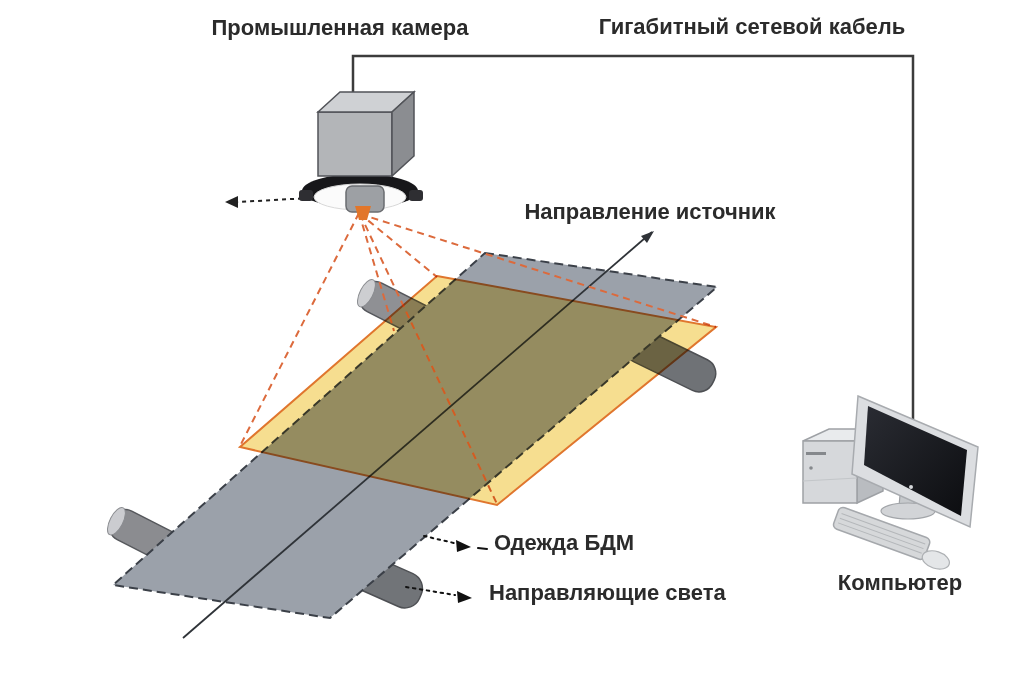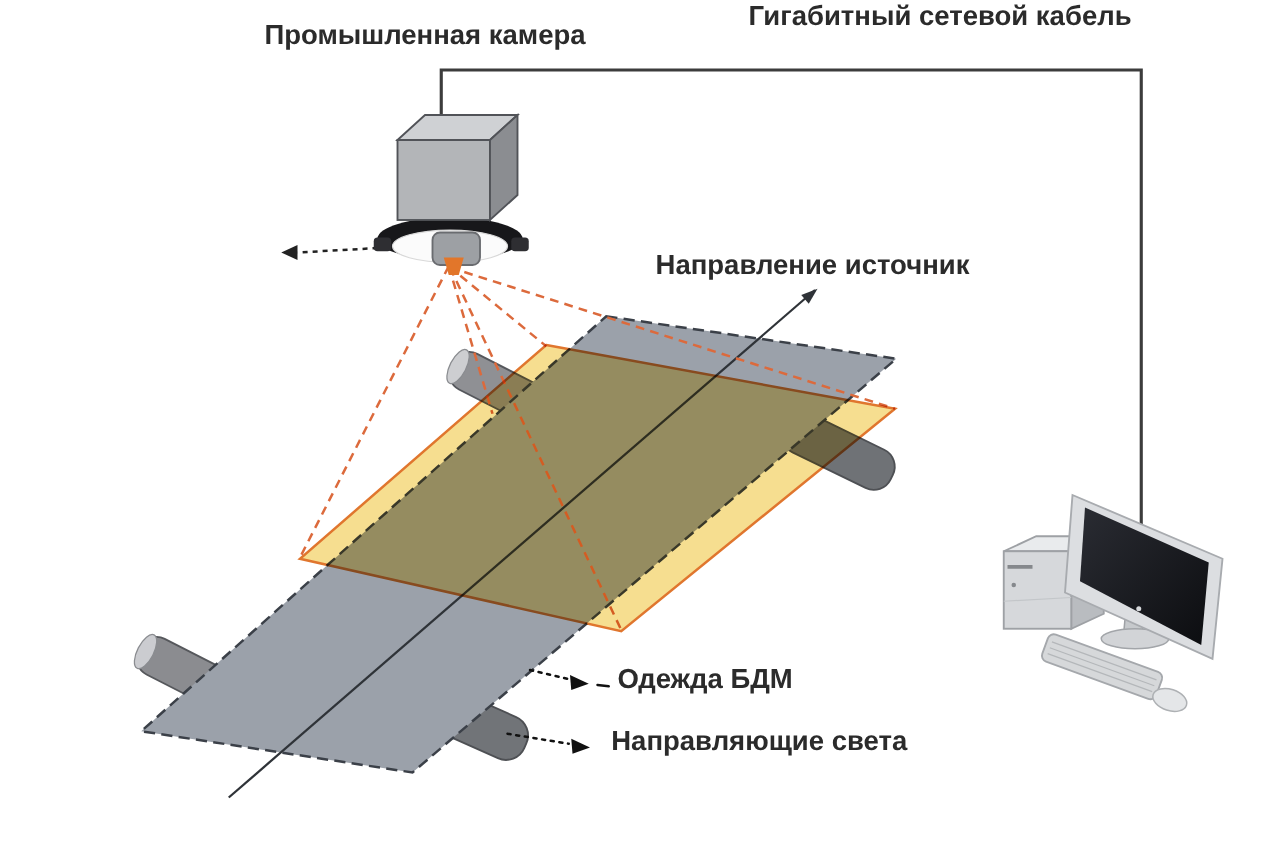--- a/index.html
+++ b/index.html
@@ -109,22 +109,23 @@
         <line x1="4" y1="16.5" x2="93" y2="16.5" stroke="#b4b7ba" stroke-width="1"></line>
       </g>
       <g transform="translate(925 548) rotate(18)">
         <ellipse cx="14" cy="8" rx="14" ry="8.5" fill="#e4e6e8" stroke="#aeb1b4" stroke-width="1.2"></ellipse>
       </g>
     </g>
   </svg>
 
   <div class="lbl center" style="left:170px;top:15px;width:340px;">Промышленная камера</div>
 
-  <div class="lbl center" style="left:586px;top:0;width:332px;">Гигабитный сетевой кабель</div>
+  <div class="lbl center" style="left:586px;top:14px;width:332px;">Гигабитный сетевой кабель</div>
 
 
   <div class="lbl center" style="left:500px;top:199px;width:300px;">Направление источник</div>
 
   <div class="lbl" style="left:494px;top:530px;">Одежда БДМ</div>
 
   <div class="lbl" style="left:489px;top:580px;">Направляющие света</div>
 
+  <div class="lbl center" style="left:824px;top:570px;width:152px;">Компьютер</div>
 </div>
 
 </body></html>

